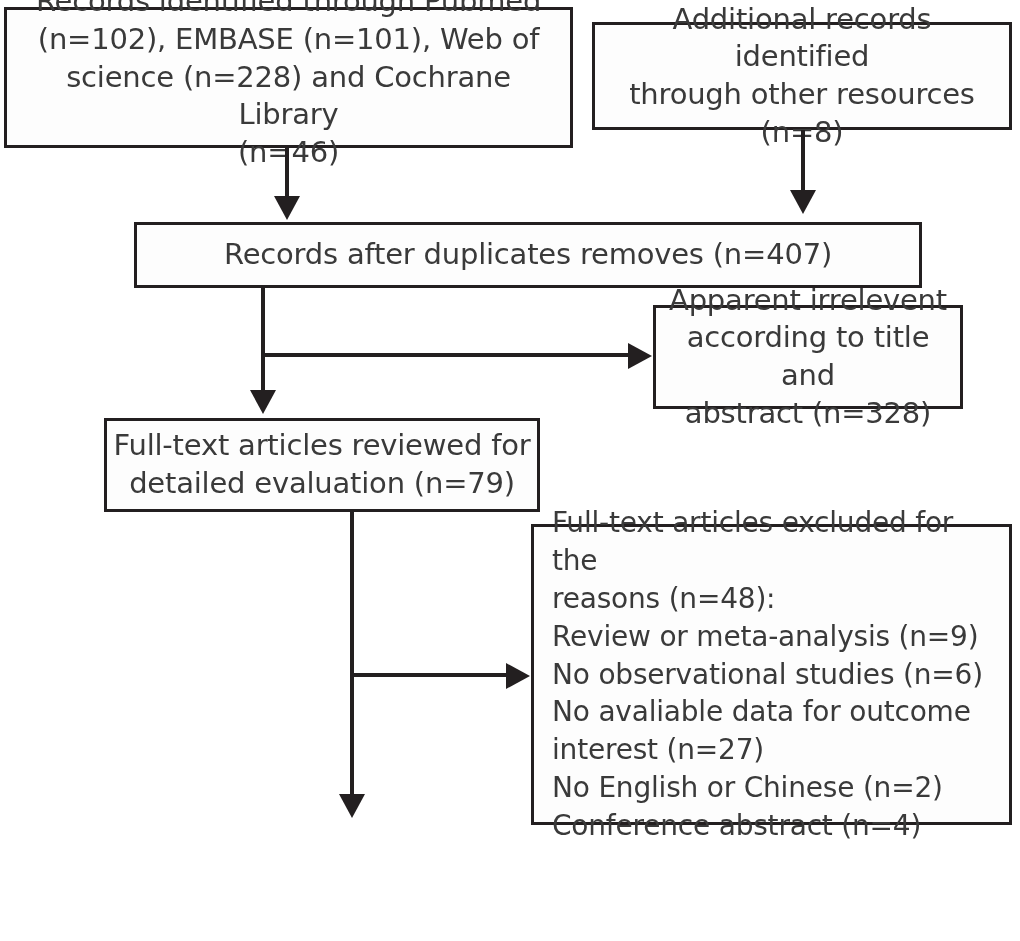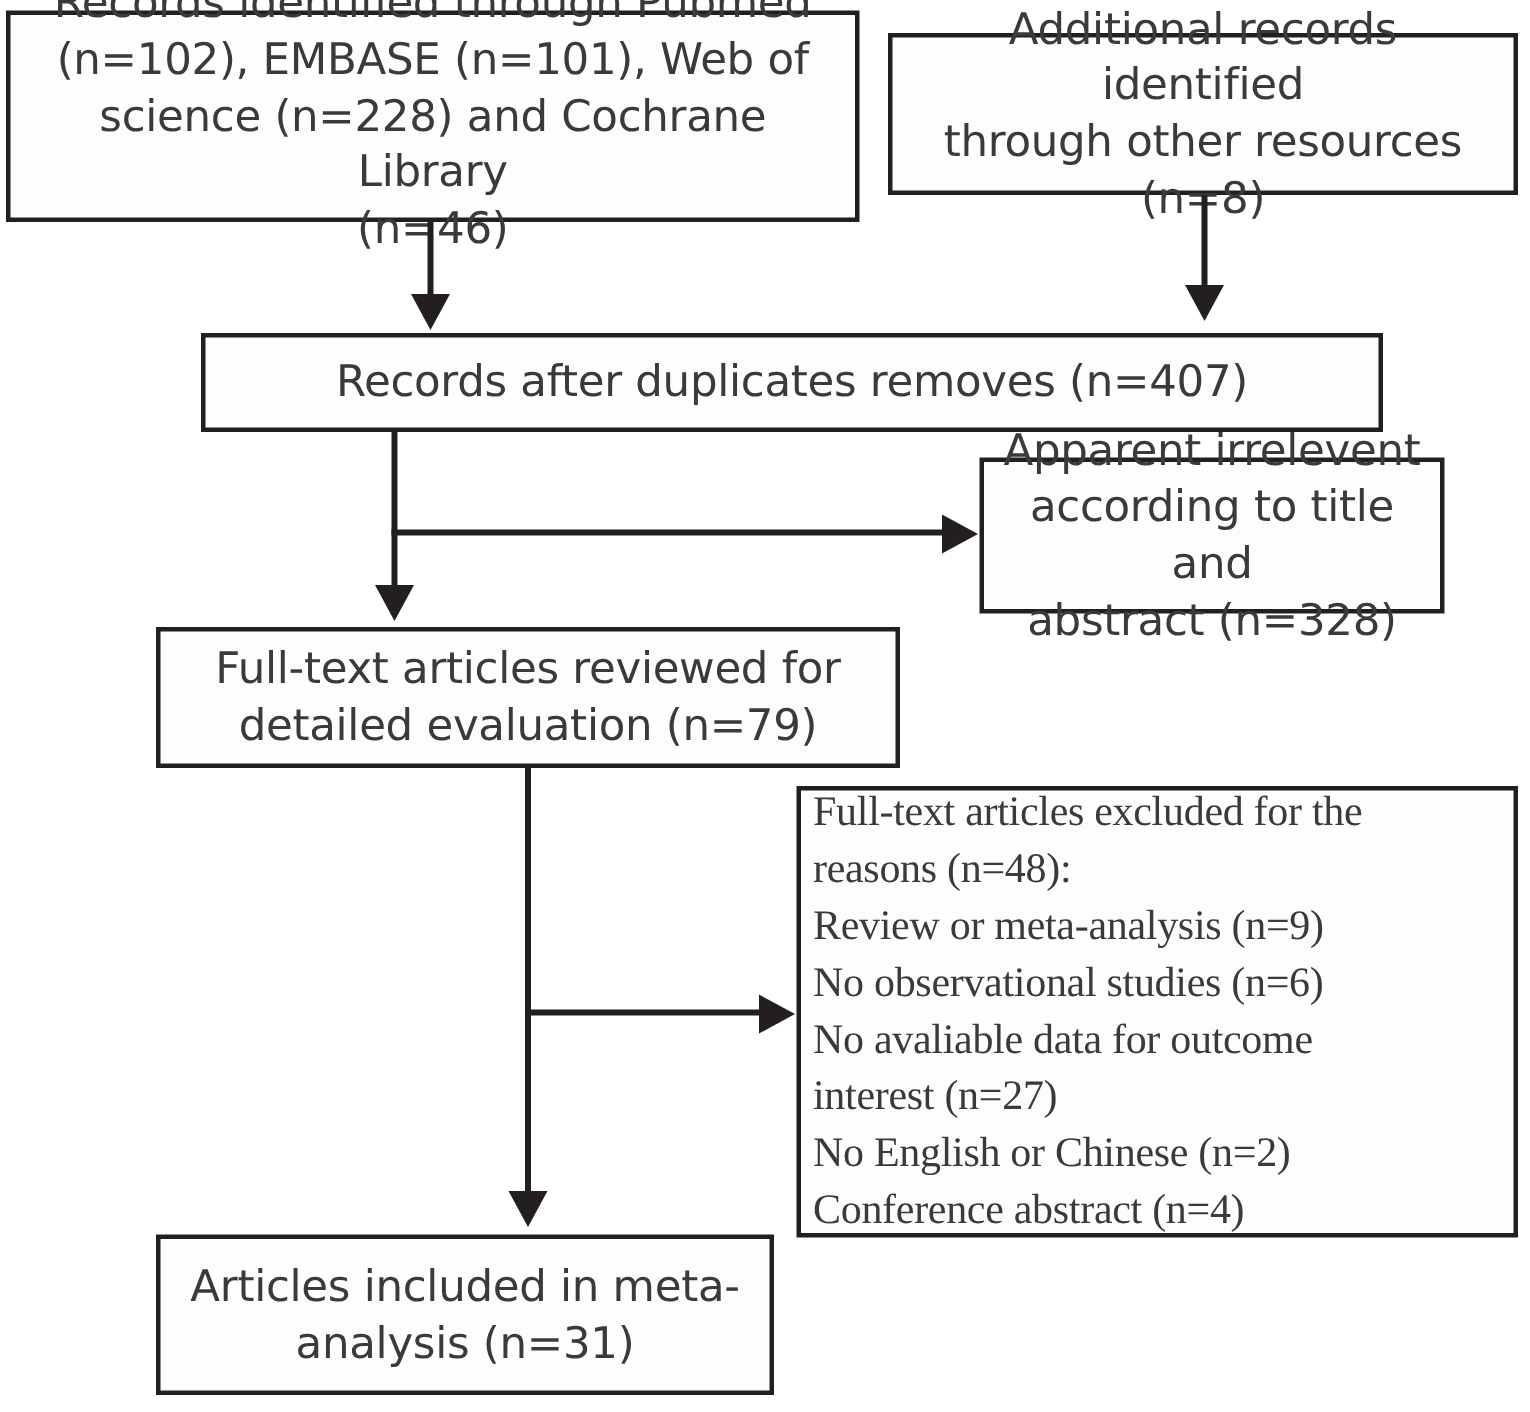--- a/index.html
+++ b/index.html
@@ -34,30 +34,29 @@
   .node .txt {
     display: block;
     white-space: pre-line;
     padding: 0 6px;
   }
   .node.left-align {
     justify-content: flex-start;
     text-align: left;
   }
   .node.left-align .txt {
-    padding-left: 8px;
-    font-family: Liberation Serif, serif;
+    padding-left: 18px;
   }
 
   
   #node-identified  { left: 4px;   top: 7px;   width: 569px; height: 141px; font-size: 29px; }
   #node-additional  { left: 592px; top: 22px;  width: 420px; height: 108px; font-size: 29px; }
   #node-dedup       { left: 134px; top: 222px; width: 788px; height: 66px;  font-size: 29px; }
   #node-irrelevant  { left: 653px; top: 305px; width: 310px; height: 104px; font-size: 29px; }
-  #node-fulltext    { left: 104px; top: 418px; width: 496px; height: 94px;  font-size: 29px; }
+  #node-fulltext    { left: 104px; top: 418px; width: 436px; height: 94px;  font-size: 29px; }
   #node-excluded    { left: 531px; top: 524px; width: 481px; height: 301px; font-size: 28px; line-height: 1.35; }
   #node-included    { left: 104px; top: 823px; width: 412px; height: 107px; font-size: 29px; }
 
   
   .edge-line {
     position: absolute;
     background: #231f20;
   }
   .edge-line.v { width: 4px; }
   .edge-line.h { height: 4px; }
@@ -115,24 +114,20 @@
     <span class="txt">Full-text articles excluded for the
 reasons (n=48):
 Review or meta-analysis (n=9)
 No observational studies (n=6)
 No avaliable data for outcome
 interest (n=27)
 No English or Chinese (n=2)
 Conference abstract (n=4)</span>
   </div>
 
-  <div class="node" id="node-included">
-    <span class="txt">Articles included in meta-
-analysis (n=31)</span>
-  </div>
 
   <div class="edge-line v" style="left:285px; top:148px; height:50px;"></div>
   <div class="arrow-down" style="left:274px; top:196px;"></div>
 
   <div class="edge-line v" style="left:801px; top:130px; height:62px;"></div>
   <div class="arrow-down" style="left:790px; top:190px;"></div>
 
   <div class="edge-line v" style="left:261px; top:288px; height:104px;"></div>
   <div class="arrow-down" style="left:250px; top:390px;"></div>
 

